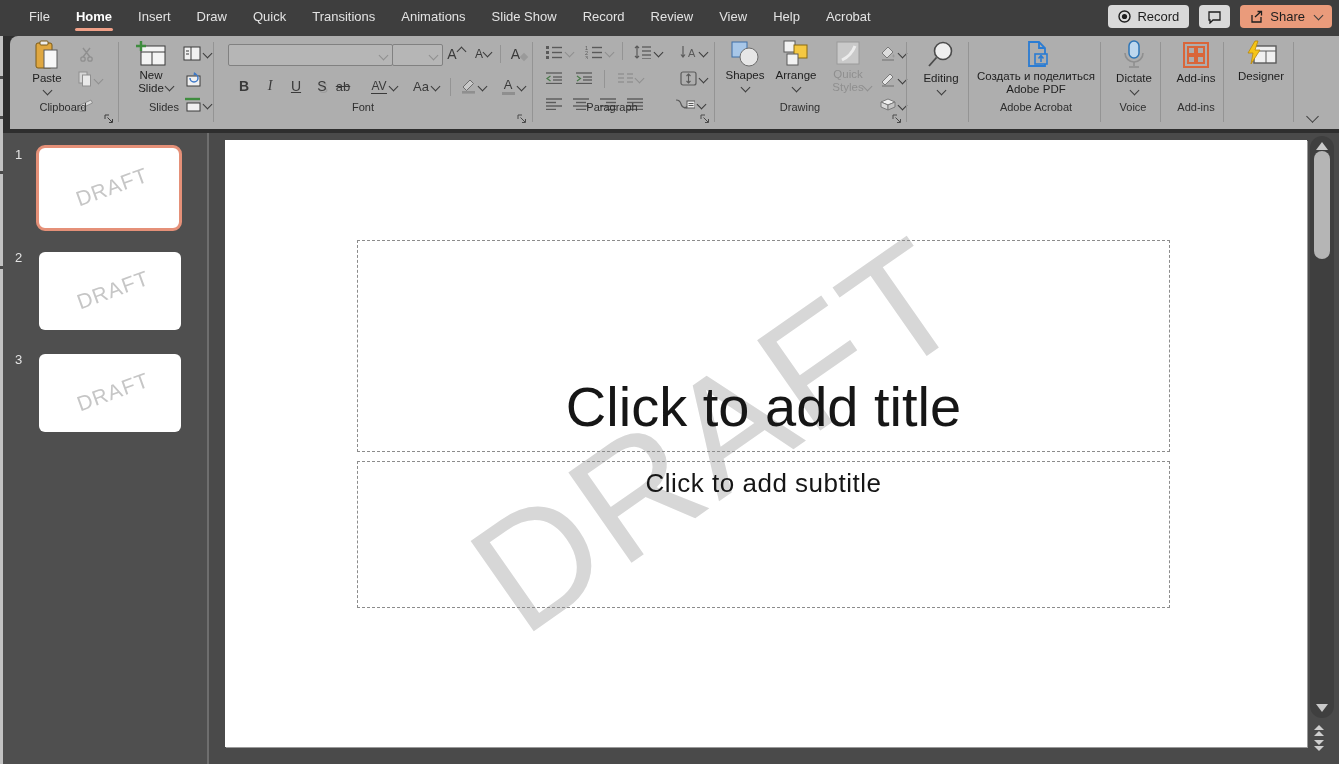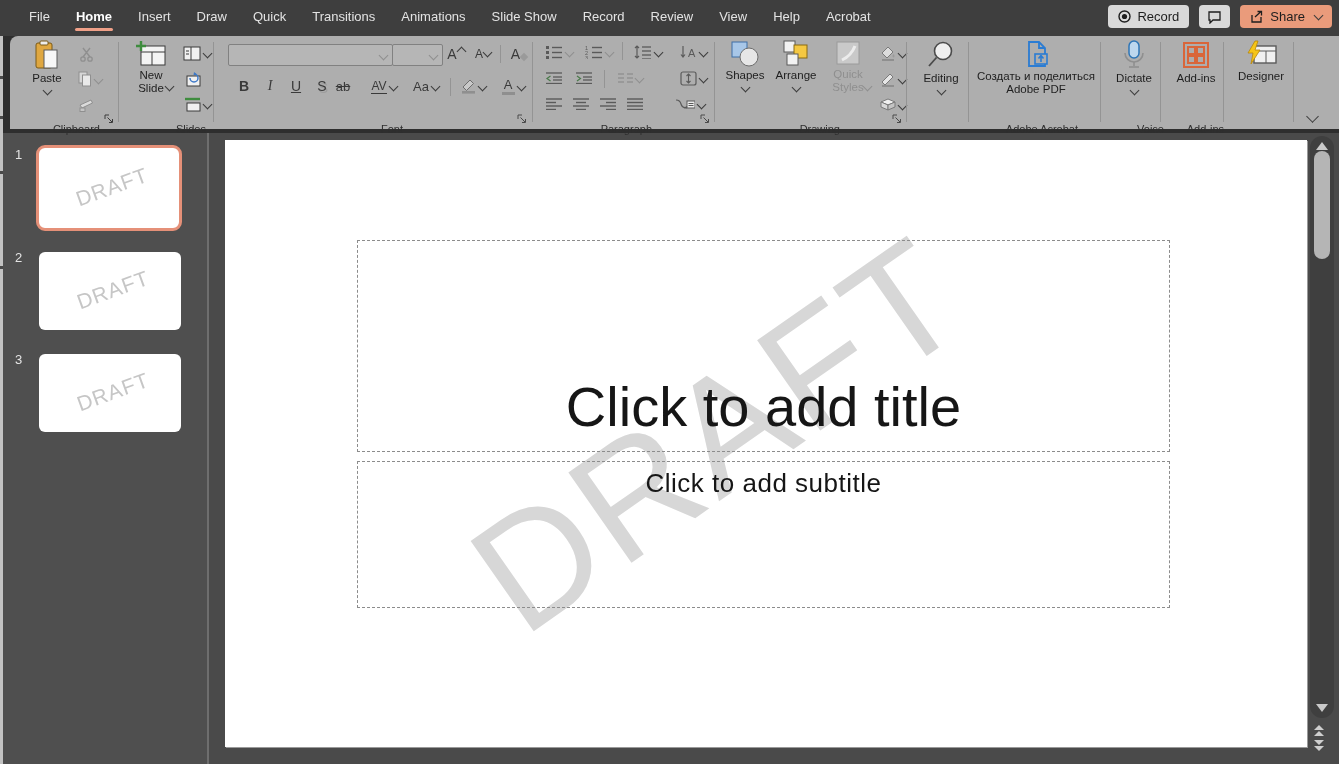--- a/index.html
+++ b/index.html
@@ -15,21 +15,21 @@
   #topright{position:absolute;right:7px;top:5px;display:flex;gap:10px;align-items:center;height:23px;}
   .pill{height:23px;background:#D9D9D9;border-radius:4px;display:flex;align-items:center;
         gap:6px;padding:0 10px;color:#1E1E1E;font-size:13px;}
   .pill.share{background:#EA9B7B;}
   
   #ribbonwrap{position:absolute;left:0;top:33px;width:1339px;height:100px;background:#2E2E2E;z-index:5;}
   #ribbon{position:absolute;left:10px;top:3px;right:0;height:93px;background:#AEAEAE;
           border-radius:8px 0 0 0;color:#1E1E1E;}
   .vdiv{position:absolute;top:6px;height:80px;width:1px;background:#949494;}
   .vdiv.short{height:18px;}
-  .glabel{position:absolute;top:87px;font-size:11px;color:#2E2E2E;text-align:right;}
+  .glabel{position:absolute;top:65px;font-size:11px;color:#2E2E2E;text-align:center;}
   .bigbtn{position:absolute;top:4px;display:flex;flex-direction:column;align-items:center;
           gap:2px;font-size:11.5px;text-align:center;cursor:default;}
   .bigbtn .lbl{line-height:1.15;}
   .sbtn{position:absolute;width:20px;height:20px;display:flex;align-items:center;justify-content:center;}
   .cv{width:6px;height:6px;border-right:1.5px solid #3C3C3C;border-bottom:1.5px solid #3C3C3C;
       transform:rotate(45deg);display:inline-block;flex:0 0 auto;}
   .cv.dis{border-color:#8F8F8F;}
   .cvrow{display:flex;align-items:center;gap:3px;}
   .disabled{color:#8F8F8F;}
   .combo{position:absolute;height:20px;background:#B6B6B6;border:1px solid #818181;border-radius:2px;

